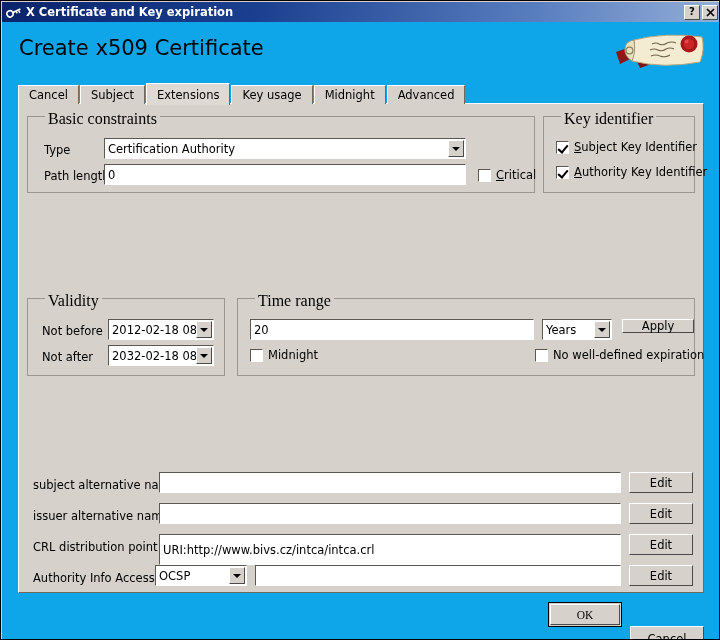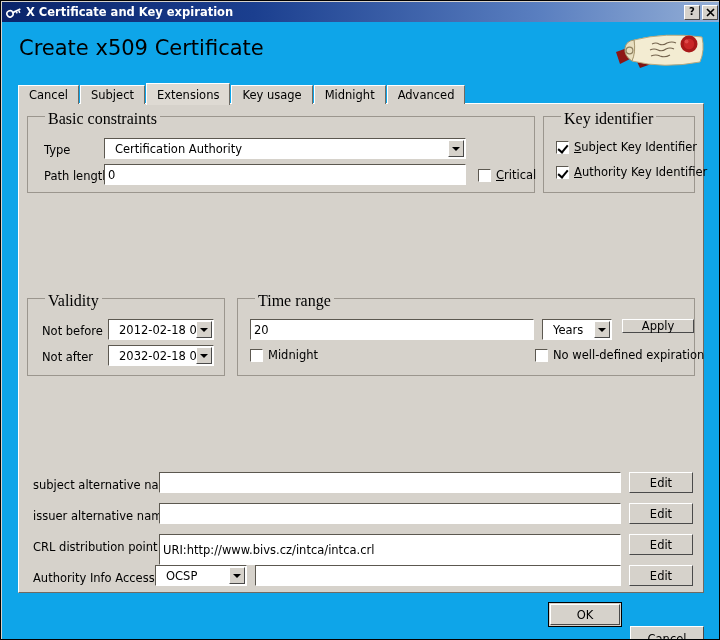--- a/index.html
+++ b/index.html
@@ -196,21 +196,21 @@
     box-sizing: border-box;
     display: flex;
     align-items: center;
     font-size: 11.5px;
     font-family: "DejaVu Sans", sans-serif;
     color: #000;
     cursor: default;
   }
   .combo .cval {
     flex: 1 1 auto;
-    padding-left: 10px;
+    padding-left: 3px;
     overflow: hidden;
     white-space: nowrap;
   }
   .combo .carrow {
     flex: 0 0 auto;
     width: 16px;
     align-self: stretch;
     margin: 1px 1px 1px 0;
     background: #d6d2cb;
     border-top: 1px solid #ffffff;
@@ -252,20 +252,21 @@
     position: absolute;
     left: 1px; top: 1px; right: 1px; bottom: 1px;
     border-top: 1px solid #ffffff;
     border-left: 1px solid #ffffff;
     border-right: 1px solid #4a4a4a;
     border-bottom: 1px solid #4a4a4a;
     display: flex;
     align-items: center;
     justify-content: center;
     box-sizing: border-box;
+    font-family: Liberation Serif, serif;
   }
   .chk {
     position: absolute;
     display: flex;
     align-items: center;
     cursor: default;
     white-space: nowrap;
   }
   .chk .box {
     width: 13px; height: 13px;

